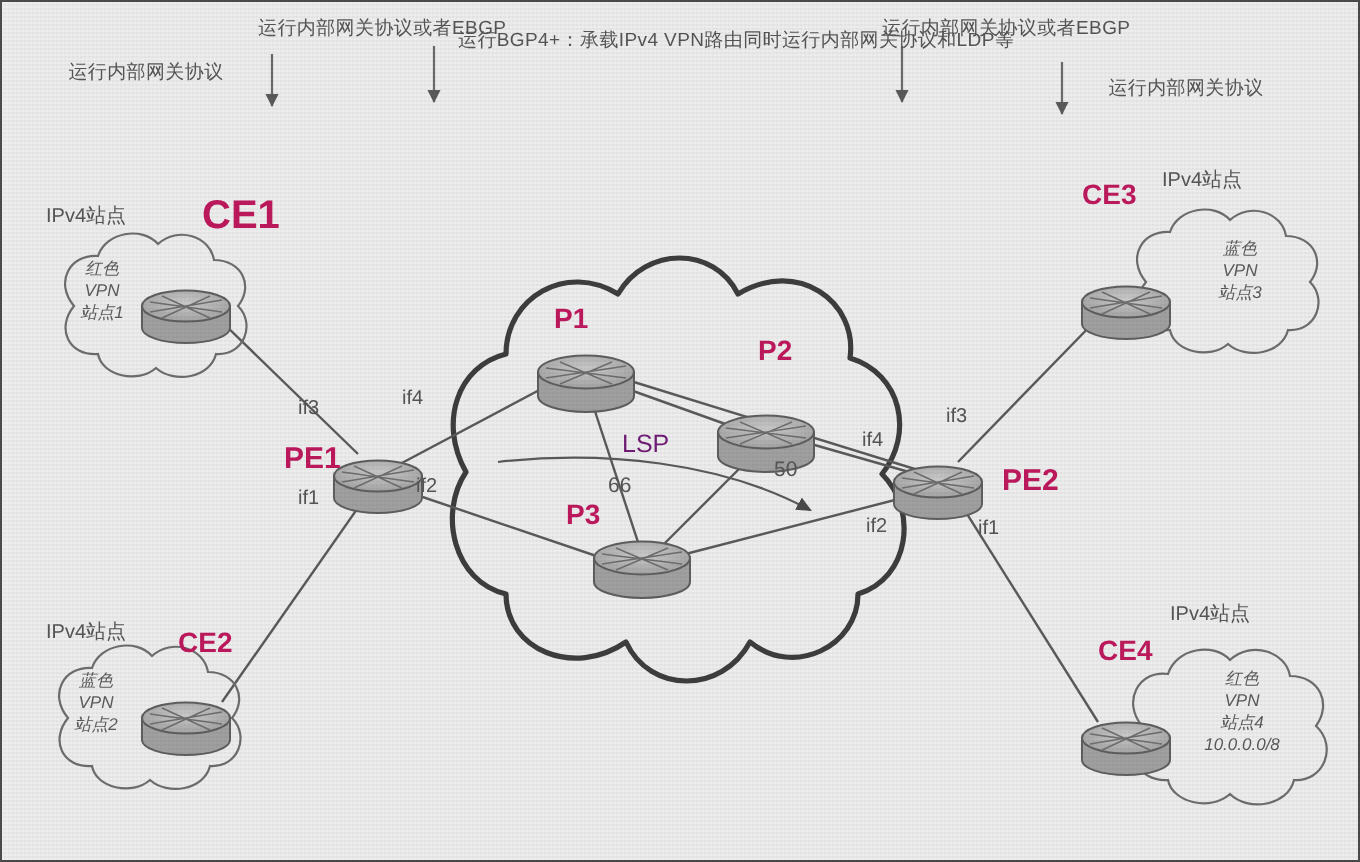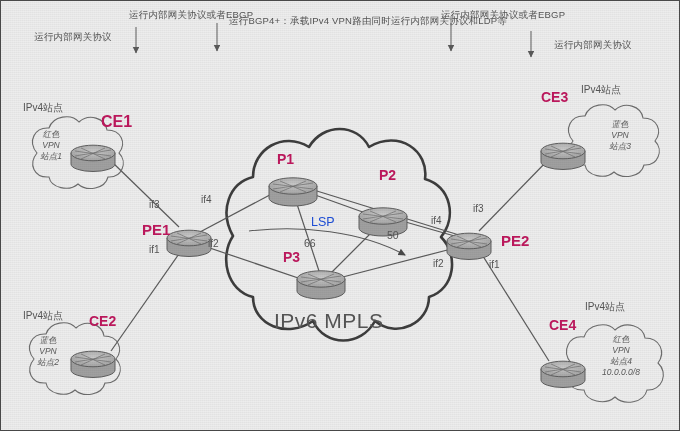--- a/index.html
+++ b/index.html
@@ -32,21 +32,21 @@
   .top-note{
     font-size:9.5px;line-height:11.5px;text-align:center;color:#555;
     letter-spacing:.2px;
   }
   .node-name{font-weight:bold;color:#be185d;}
   .if-lbl{font-size:10px;color:#555;}
   .cloud-txt{font-size:8.5px;line-height:11px;text-align:center;color:#5a5a5a;font-style:italic;}
   .site-lbl{font-size:10px;color:#555;}
   .mpls-lbl{font-size:21px;color:#555;letter-spacing:.5px;}
   .metric{font-size:10.5px;color:#555;}
-  .lsp{font-size:12.5px;color:#1d4ed8;}
+  .lsp{font-size:12.5px;color:#701a75;}
 </style>
 </head>
 <body>
 
 <div id="stage">
 
   <svg id="canvas" viewBox="0 0 680 431">
     <defs>
       <marker id="arrowhead" markerWidth="7" markerHeight="7" refX="5.5" refY="3" orient="auto">
         <path d="M0,0 L6,3 L0,6 z" fill="#5a5a5a"></path>
@@ -176,23 +176,22 @@
       </g>
     </g>
   </svg>
 
   <div class="lbl top-note" style="left:14px;top:30px;width:116px;">运行内部网关协议</div>
   <div class="lbl top-note" style="left:128px;top:8px;width:84px;">运行内部网关协议或者EBGP</div>
   <div class="lbl top-note" style="left:228px;top:14px;width:218px;">运行BGP4+：承载IPv4 VPN路由同时运行内部网关协议和LDP等</div>
   <div class="lbl top-note" style="left:440px;top:8px;width:84px;">运行内部网关协议或者EBGP</div>
   <div class="lbl top-note" style="left:534px;top:38px;width:116px;">运行内部网关协议</div>
 
-  <div class="lbl mpls-lbl" style="left:273px;top:308px;">IPv6 MPLS</div>
-
-  <div class="lbl node-name" style="left:100px;top:112px;font-size:16px;">CE1</div>
+
+  <div class="lbl node-name" style="left:100px;top:96px;font-size:20px;">CE1</div>
   <div class="lbl node-name" style="left:88px;top:312px;font-size:14px;">CE2</div>
   <div class="lbl node-name" style="left:540px;top:88px;font-size:14px;">CE3</div>
   <div class="lbl node-name" style="left:548px;top:316px;font-size:14px;">CE4</div>
   <div class="lbl node-name" style="left:141px;top:220px;font-size:15px;">PE1</div>
   <div class="lbl node-name" style="left:500px;top:231px;font-size:15px;">PE2</div>
   <div class="lbl node-name" style="left:276px;top:150px;font-size:14px;">P1</div>
   <div class="lbl node-name" style="left:378px;top:166px;font-size:14px;">P2</div>
   <div class="lbl node-name" style="left:282px;top:248px;font-size:14px;">P3</div>
 
   <div class="lbl if-lbl" style="left:148px;top:198px;">if3</div>

